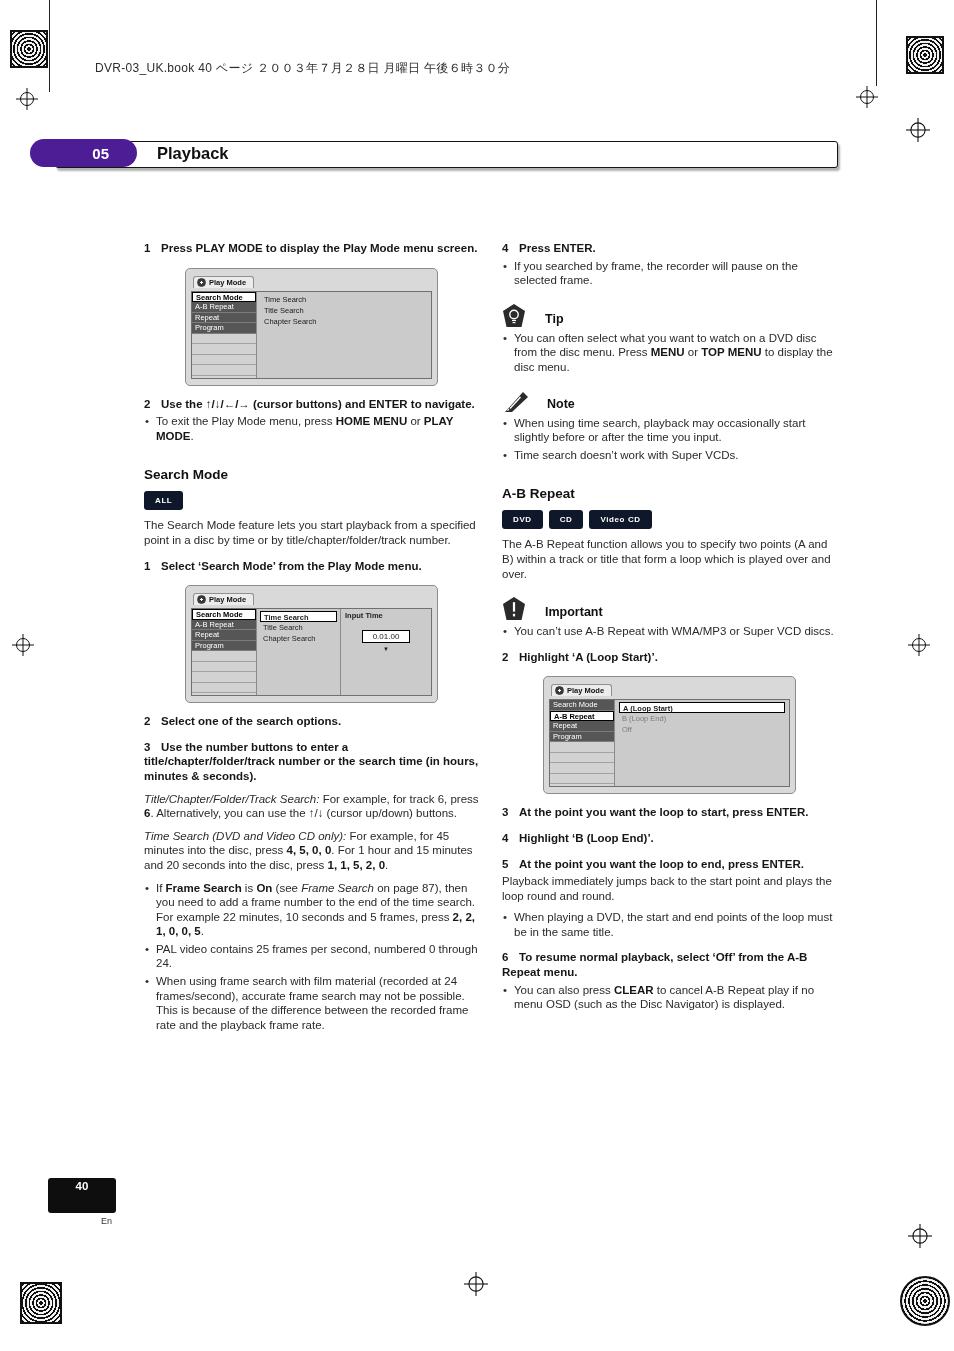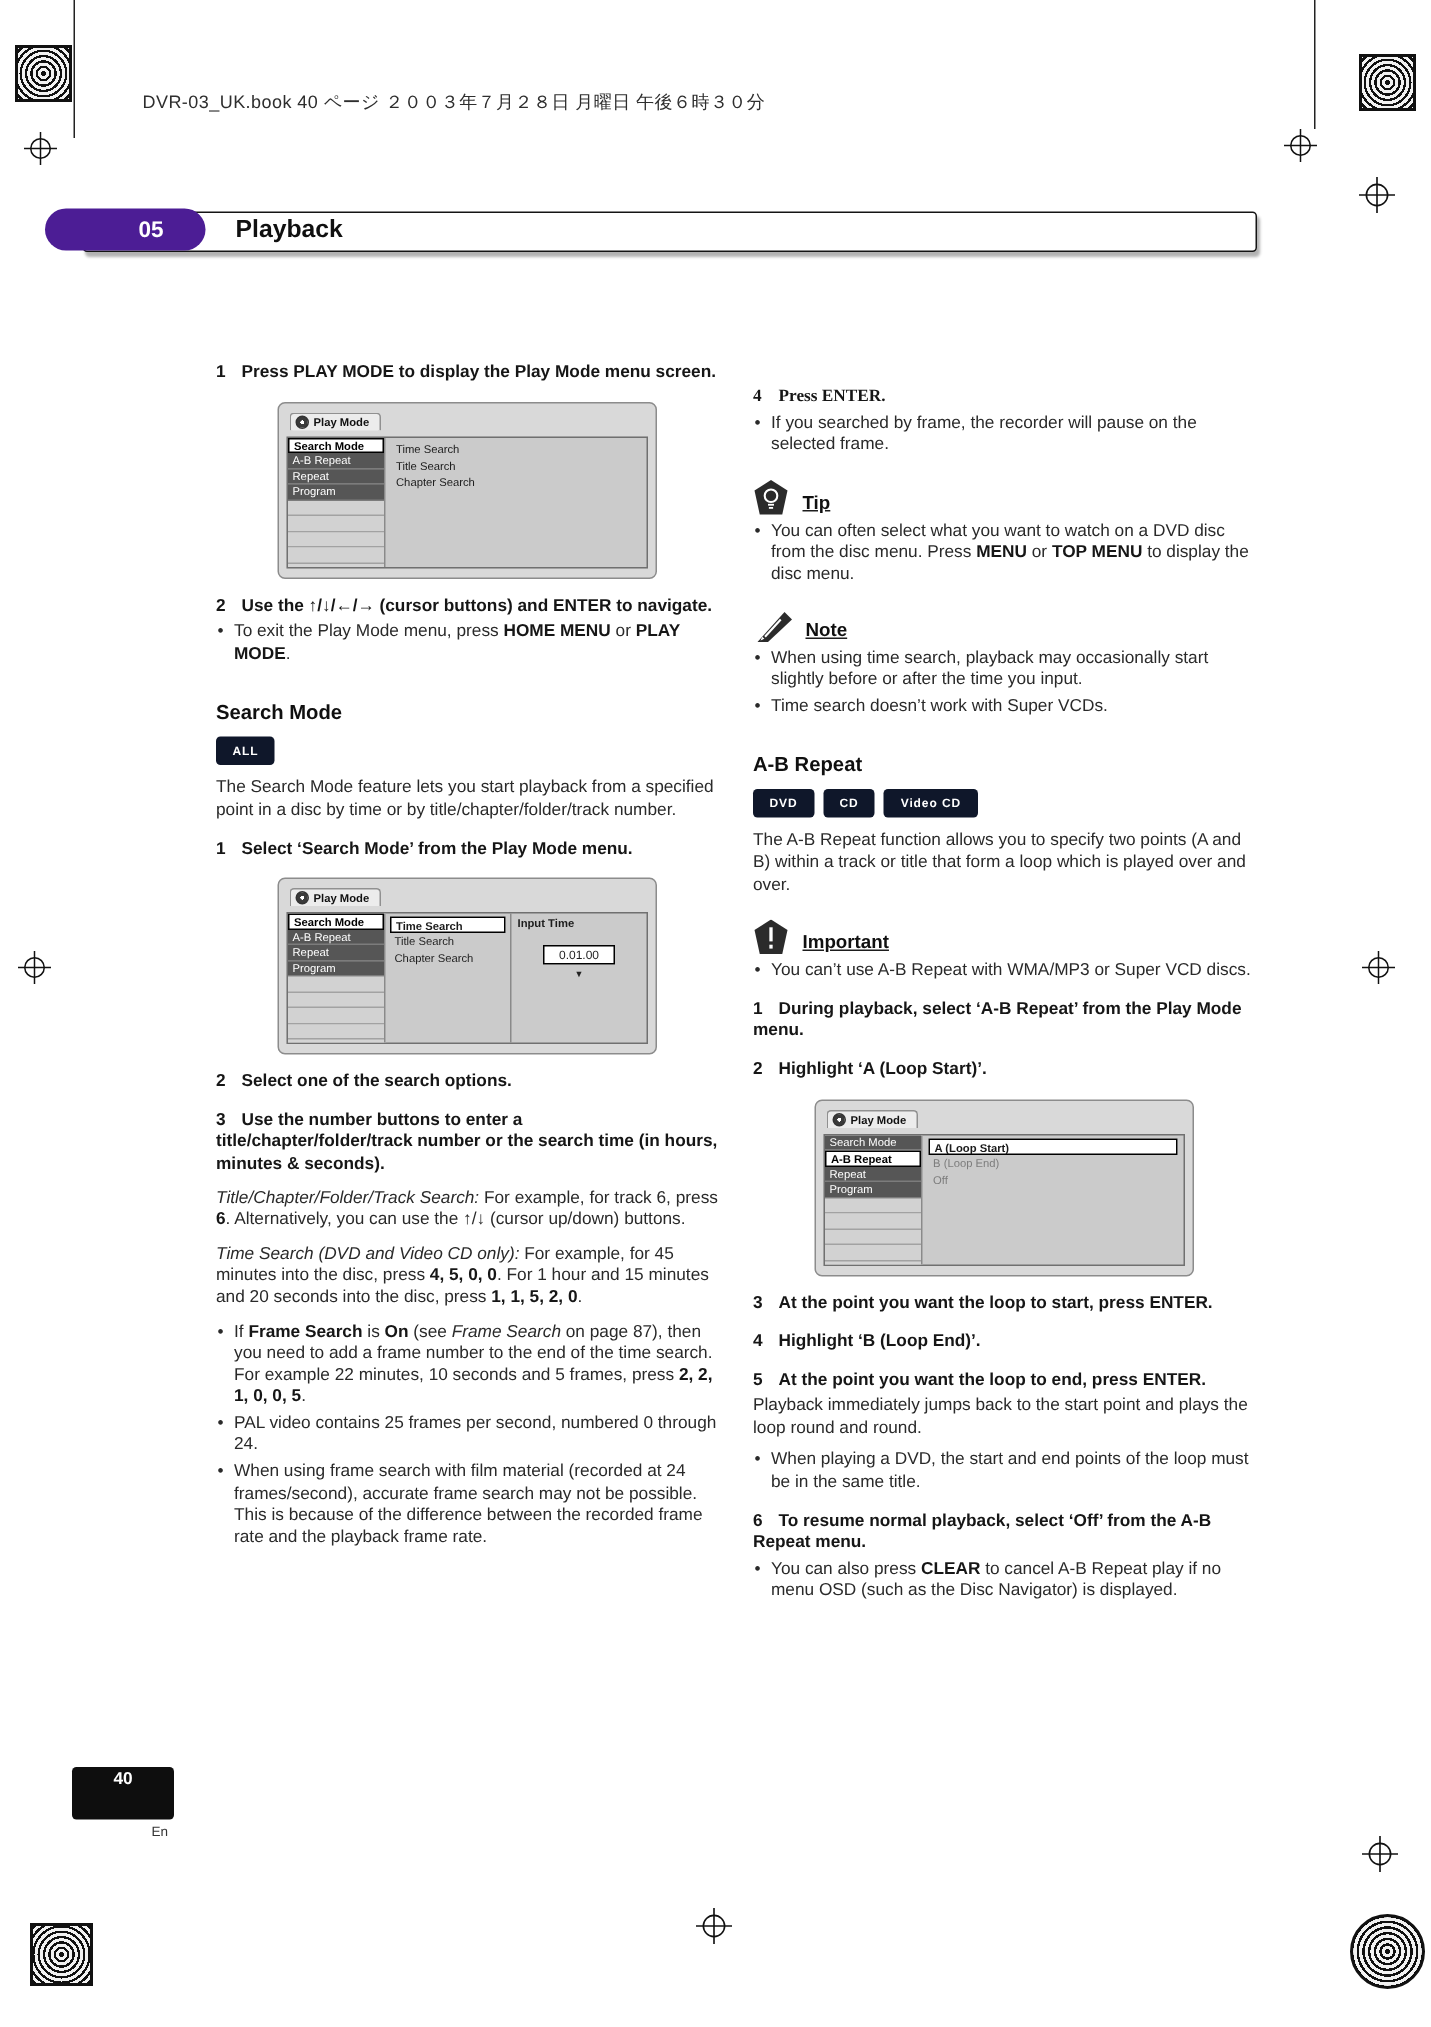--- a/index.html
+++ b/index.html
@@ -34,21 +34,21 @@
   .step-num{display:inline-block;min-width:17px;}
   .body-text{font-size:11.5px;line-height:14.6px;margin-top:8px;color:#2a2a2a;}
   .bullet{font-size:11.5px;line-height:14.6px;margin-top:3px;padding-left:12px;position:relative;color:#2a2a2a;}
   .bullet::before{content:"•";position:absolute;left:1px;top:0;}
   .b{font-weight:bold;color:#161616;}
   .i{font-style:italic;}
   .heading{font-size:13.5px;font-weight:bold;margin:24px 0 0 0;color:#101010;}
   .badge-row{margin-top:9px;display:flex;gap:6px;}
   .badge{display:inline-block;background:#0f172a;color:#fff;font-size:8px;font-weight:bold;
          padding:5px 11px;border-radius:3px;letter-spacing:.6px;}
-  .callout{margin-top:16px;display:flex;align-items:flex-end;gap:9px;text-decoration:underline;}
+  .callout{margin-top:16px;display:flex;align-items:flex-end;gap:19px;}
   .callout-label{font-weight:bold;font-size:12.5px;padding-bottom:2px;color:#101010;}
 
   
   .osd{width:253px;margin:12px 0 6px 41px;background:#d9d9d9;border:1px solid #8c8c8c;border-radius:5px;
        padding:4px 5px 6px;box-sizing:border-box;}
   .osd-tab{display:inline-flex;align-items:center;gap:3px;font-size:7.5px;font-weight:bold;color:#111;
            background:#ececec;border:1px solid #909090;border-bottom:none;border-radius:3px 3px 0 0;
            padding:1px 7px 1px 3px;margin-left:2px;}
   .disc-icon{width:7px;height:7px;border-radius:50%;border:1px solid #333;
              background:radial-gradient(circle at 50% 50%, #fff 0 1.2px, #3a3a3a 1.3px);}
@@ -208,21 +208,21 @@
       <p class="body-text"><span class="i">Title/Chapter/Folder/Track Search:</span> For example, for track 6, press <span class="b">6</span>. Alternatively, you can use the ↑/↓ (cursor up/down) buttons.</p>
       <p class="body-text"><span class="i">Time Search (DVD and Video CD only):</span> For example, for 45 minutes into the disc, press <span class="b">4, 5, 0, 0</span>. For 1 hour and 15 minutes and 20 seconds into the disc, press <span class="b">1, 1, 5, 2, 0</span>.</p>
 
       <p class="bullet" style="margin-top:8px;">If <span class="b">Frame Search</span> is <span class="b">On</span> (see <span class="i">Frame Search</span> on page 87), then you need to add a frame number to the end of the time search. For example 22 minutes, 10 seconds and 5 frames, press <span class="b">2, 2, 1, 0, 0, 5</span>.</p>
       <p class="bullet">PAL video contains 25 frames per second, numbered 0 through 24.</p>
       <p class="bullet">When using frame search with film material (recorded at 24 frames/second), accurate frame search may not be possible. This is because of the difference between the recorded frame rate and the playback frame rate.</p>
     </div>
 
     <div class="col">
 
-      <p class="step" style="margin-top:16px;font-family:Liberation Serif, serif;"><span class="step-num">4</span><span>Press ENTER.</span></p>
+      <p class="step" style="margin-top:0;"><span class="step-num">4</span><span>Press ENTER.</span></p>
       <p class="bullet">If you searched by frame, the recorder will pause on the selected frame.</p>
 
       <div class="callout">
         <svg width="24" height="24" viewBox="0 0 24 24">
             <path d="M12 0 L23 7 L19.5 23 L4.5 23 L1 7 Z" fill="#2b2b2b"></path>
             <circle cx="12" cy="10.5" r="4.2" fill="none" stroke="#fff" stroke-width="1.4"></circle>
             <line x1="10" y1="16.5" x2="14" y2="16.5" stroke="#fff" stroke-width="1.2"></line>
             <line x1="10.6" y1="18.6" x2="13.4" y2="18.6" stroke="#fff" stroke-width="1.2"></line>
           </svg>
         <span class="callout-label">Tip</span>
@@ -251,21 +251,20 @@
       <div class="callout">
         <svg width="24" height="24" viewBox="0 0 24 24">
             <path d="M12 0 L23 7 L19.5 23 L4.5 23 L1 7 Z" fill="#2b2b2b"></path>
             <rect x="10.9" y="5.2" width="2.2" height="9.4" fill="#fff"></rect>
             <rect x="10.9" y="16.8" width="2.2" height="2.6" fill="#fff"></rect>
           </svg>
         <span class="callout-label">Important</span>
       </div>
       <p class="bullet">You can’t use A-B Repeat with WMA/MP3 or Super VCD discs.</p>
 
-      <p class="step"><span class="step-num">1</span><span>During playback, select ‘A-B Repeat’ from the Play Mode menu.</span></p>
       <p class="step"><span class="step-num">2</span><span>Highlight ‘A (Loop Start)’.</span></p>
 
       <div class="osd">
         <div class="osd-tab">
           <span class="disc-icon"></span>
           <span>Play Mode</span>
         </div>
         <div class="osd-body">
           <div class="osd-left">
             <div class="osd-item">Search Mode</div>

